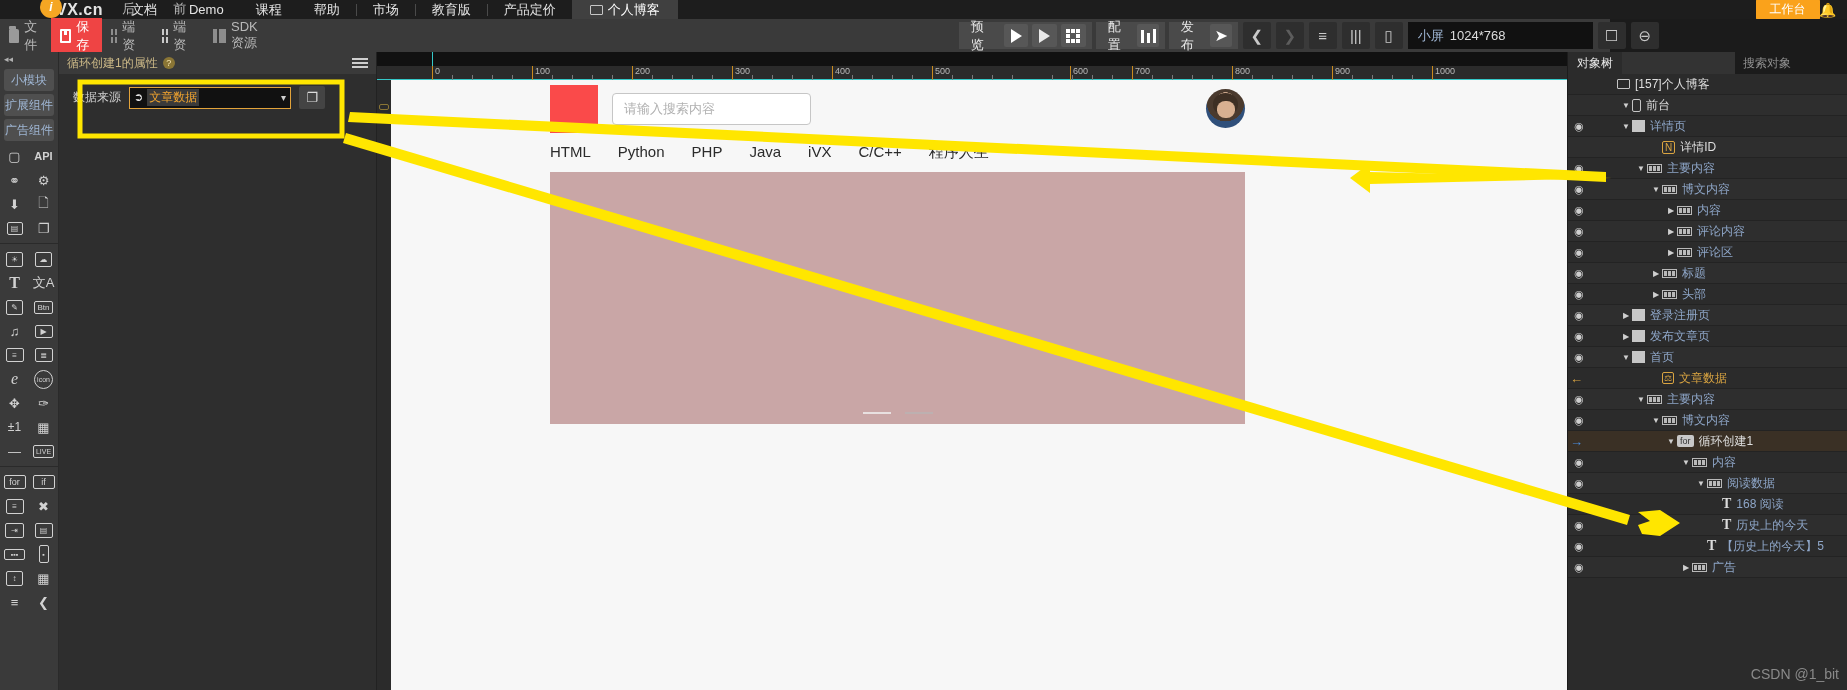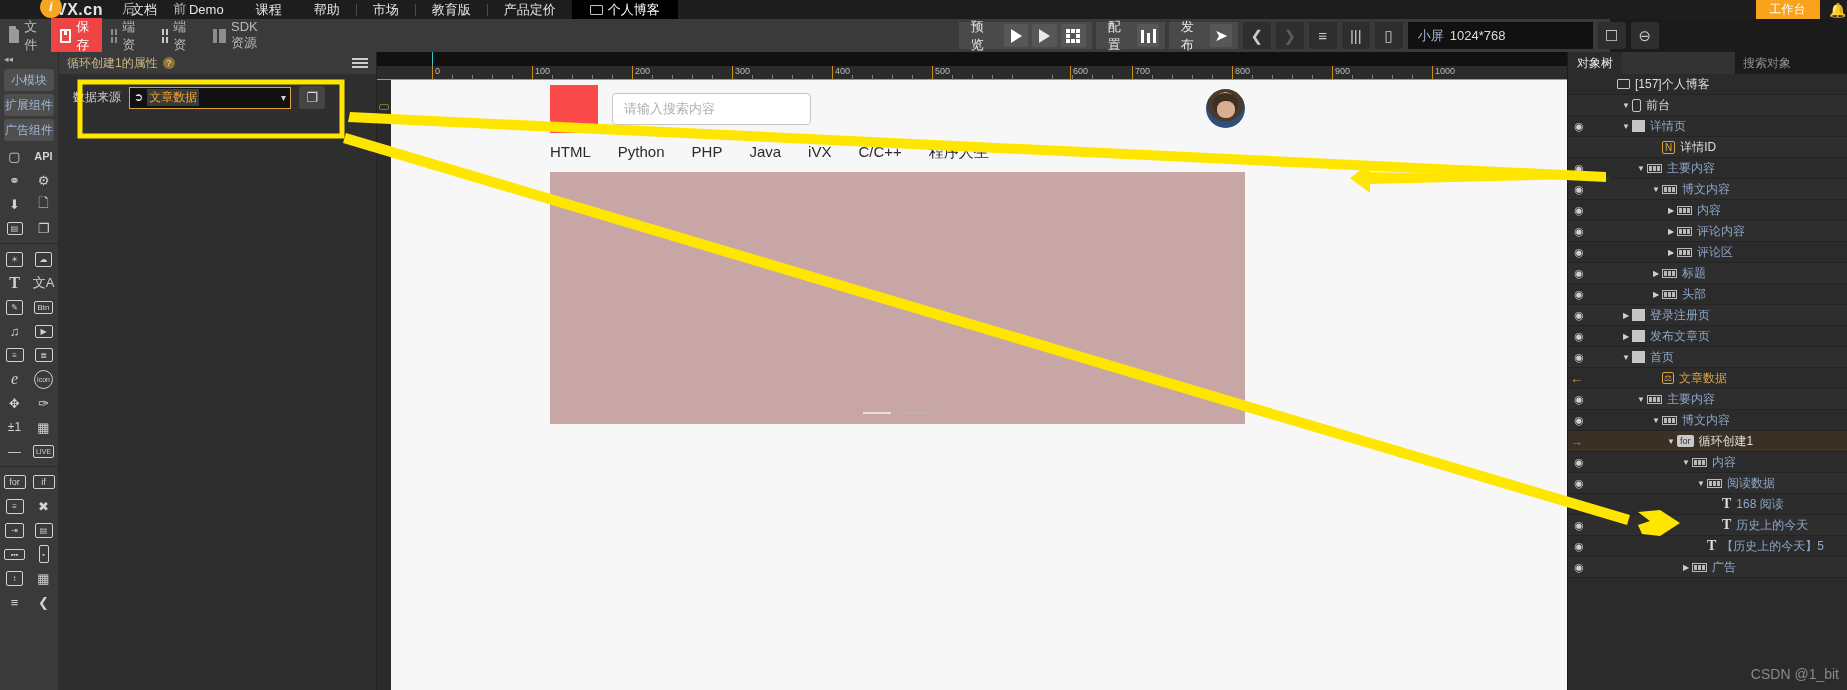--- a/index.html
+++ b/index.html
@@ -22,24 +22,24 @@
   .brand-dot {
     position: absolute; left: 40px; top: -5px; width: 22px; height: 22px;
     border-radius: 50%; background: #f5a623;
     display: flex; align-items: center; justify-content: center;
     font-style: italic; font-size: 12px; color: #fff; font-weight: bold;
   }
   .brand-name { font-size: 16px; font-weight: bold; letter-spacing: 0.5px; padding-left: 22px; }
   .topnav-item { padding: 0 16px; white-space: nowrap; cursor: default; }
   .topnav-sep { width: 1px; height: 12px; background: #4a4a4a; }
   .topnav-tab {
-    background: #000000; height: 19px; display: flex; align-items: center;
+    background: #404040; height: 19px; display: flex; align-items: center;
     gap: 5px; padding: 0 18px; color: #fff;
   }
-  .topbar-right { margin-left: auto; display: flex; align-items: center; gap: 10px; }
+  .topbar-right { margin-left: auto; display: flex; align-items: center; padding-right: 10px; }
   .btn-orange {
     background: #faa21b; color: #fff; font-size: 12px;
     padding: 2px 14px; border-radius: 2px; white-space: nowrap;
   }
   .bell { color: #faa21b; font-size: 14px; }
 
   
   .toolbar2 {
     position: absolute; left: 0; top: 19px; width: 1610px; height: 33px;
     background: #3a3a3a; display: flex; align-items: center;

